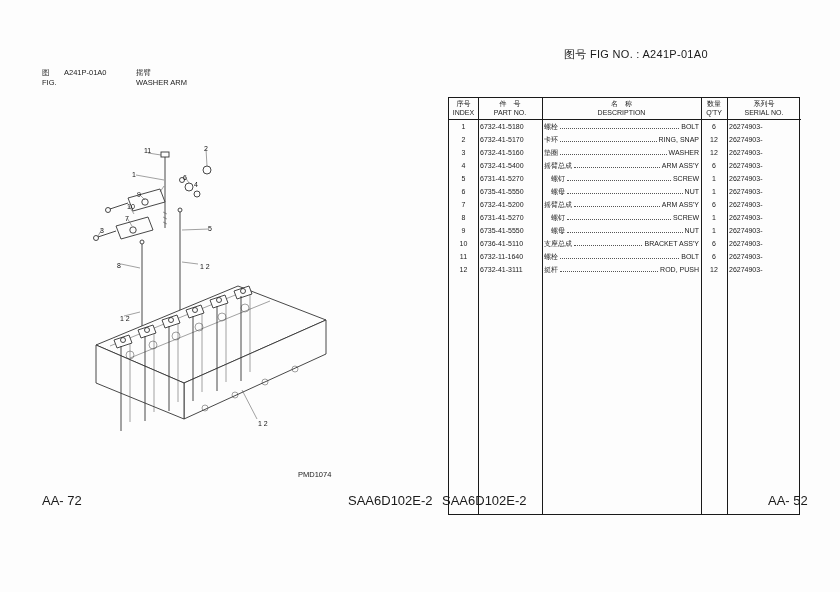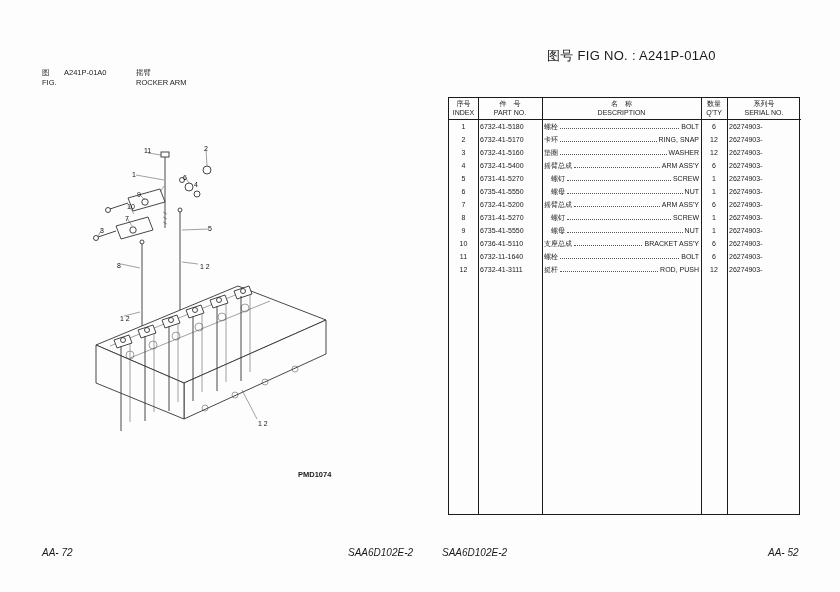--- a/index.html
+++ b/index.html
@@ -5,25 +5,25 @@
   html,body{margin:0;padding:0;background:#ffffff;}
   .page{
     position:relative;width:840px;height:592px;background:#fdfdfd;
     font-family:"Liberation Sans","DejaVu Sans",sans-serif;color:#1a1a1a;
     overflow:hidden;
   }
   
   .fig-header{position:absolute;left:42px;top:68px;font-size:7.5px;line-height:10px;}
   .fig-header .row{display:grid;grid-template-columns:22px 72px auto;}
   
-  .right-header{position:absolute;left:547px;top:47px;font-size:13px;letter-spacing:0.3px;}
+  .right-header{position:absolute;left:564px;top:47px;font-size:11px;letter-spacing:0.3px;}
   
   .diagram-svg{position:absolute;left:90px;top:140px;width:250px;height:330px;}
   .callout{position:absolute;font-size:7px;line-height:1;color:#111;}
-  .diagram-code{position:absolute;left:298px;top:470px;font-size:7.5px;font-weight:bold;}
+  .diagram-code{position:absolute;left:298px;top:470px;font-size:7.5px;}
   
   .table-wrap{
     position:absolute;left:448px;top:97px;width:352px;height:418px;
     border:1.5px solid #1a1a1a;box-sizing:border-box;
     background-image:
       linear-gradient(#1a1a1a,#1a1a1a),
       linear-gradient(#1a1a1a,#1a1a1a),
       linear-gradient(#1a1a1a,#1a1a1a),
       linear-gradient(#1a1a1a,#1a1a1a);
     background-size:1px 100%,1px 100%,1px 100%,1px 100%;
@@ -36,40 +36,40 @@
     border-bottom:1px solid #1a1a1a;font-size:7px;line-height:9px;
   }
   table.parts td{height:13px;padding:0 2px;vertical-align:middle;overflow:hidden;white-space:nowrap;}
   td.c-idx{text-align:center;}
   td.c-part{text-align:left;padding-left:4px;}
   td.c-qty{text-align:center;}
   td.c-serial{text-align:left;padding-left:3px;}
   .desc{display:flex;align-items:center;}
   .desc .leader{flex:1;height:0;border-bottom:1px dotted #555;margin:3px 2px 0 2px;}
   
-  .footer-item{position:absolute;top:547px;font-size:10px;font-style:italic;}
+  .footer-item{position:absolute;top:493px;font-size:13px;}
   svg .ln{stroke:#333;fill:none;stroke-width:0.9;}
   svg .thin{stroke:#444;fill:none;stroke-width:0.5;}
   svg .fillw{fill:#fdfdfd;stroke:#333;stroke-width:0.9;}
 </style>
 </head>
 <body>
 
 <div class="page">
 
   <div class="fig-header">
     <div class="row">
       <span>图</span>
       <span>A241P-01A0</span>
       <span>摇臂</span>
     </div>
     <div class="row">
       <span>FIG.</span>
       <span></span>
-      <span>ROCKER ARM</span>
+      <span>WASHER ARM</span>
     </div>
   </div>
 
   <div class="right-header">图号  FIG NO.  :  A241P-01A0</div>
 
   <svg class="diagram-svg" viewBox="0 0 250 330">
 
     <rect class="ln" x="71" y="12" width="8" height="5"></rect>
     <line class="ln" x1="75" y1="17" x2="75" y2="88"></line>
     <line class="thin" x1="73" y1="72" x2="77" y2="74"></line>

